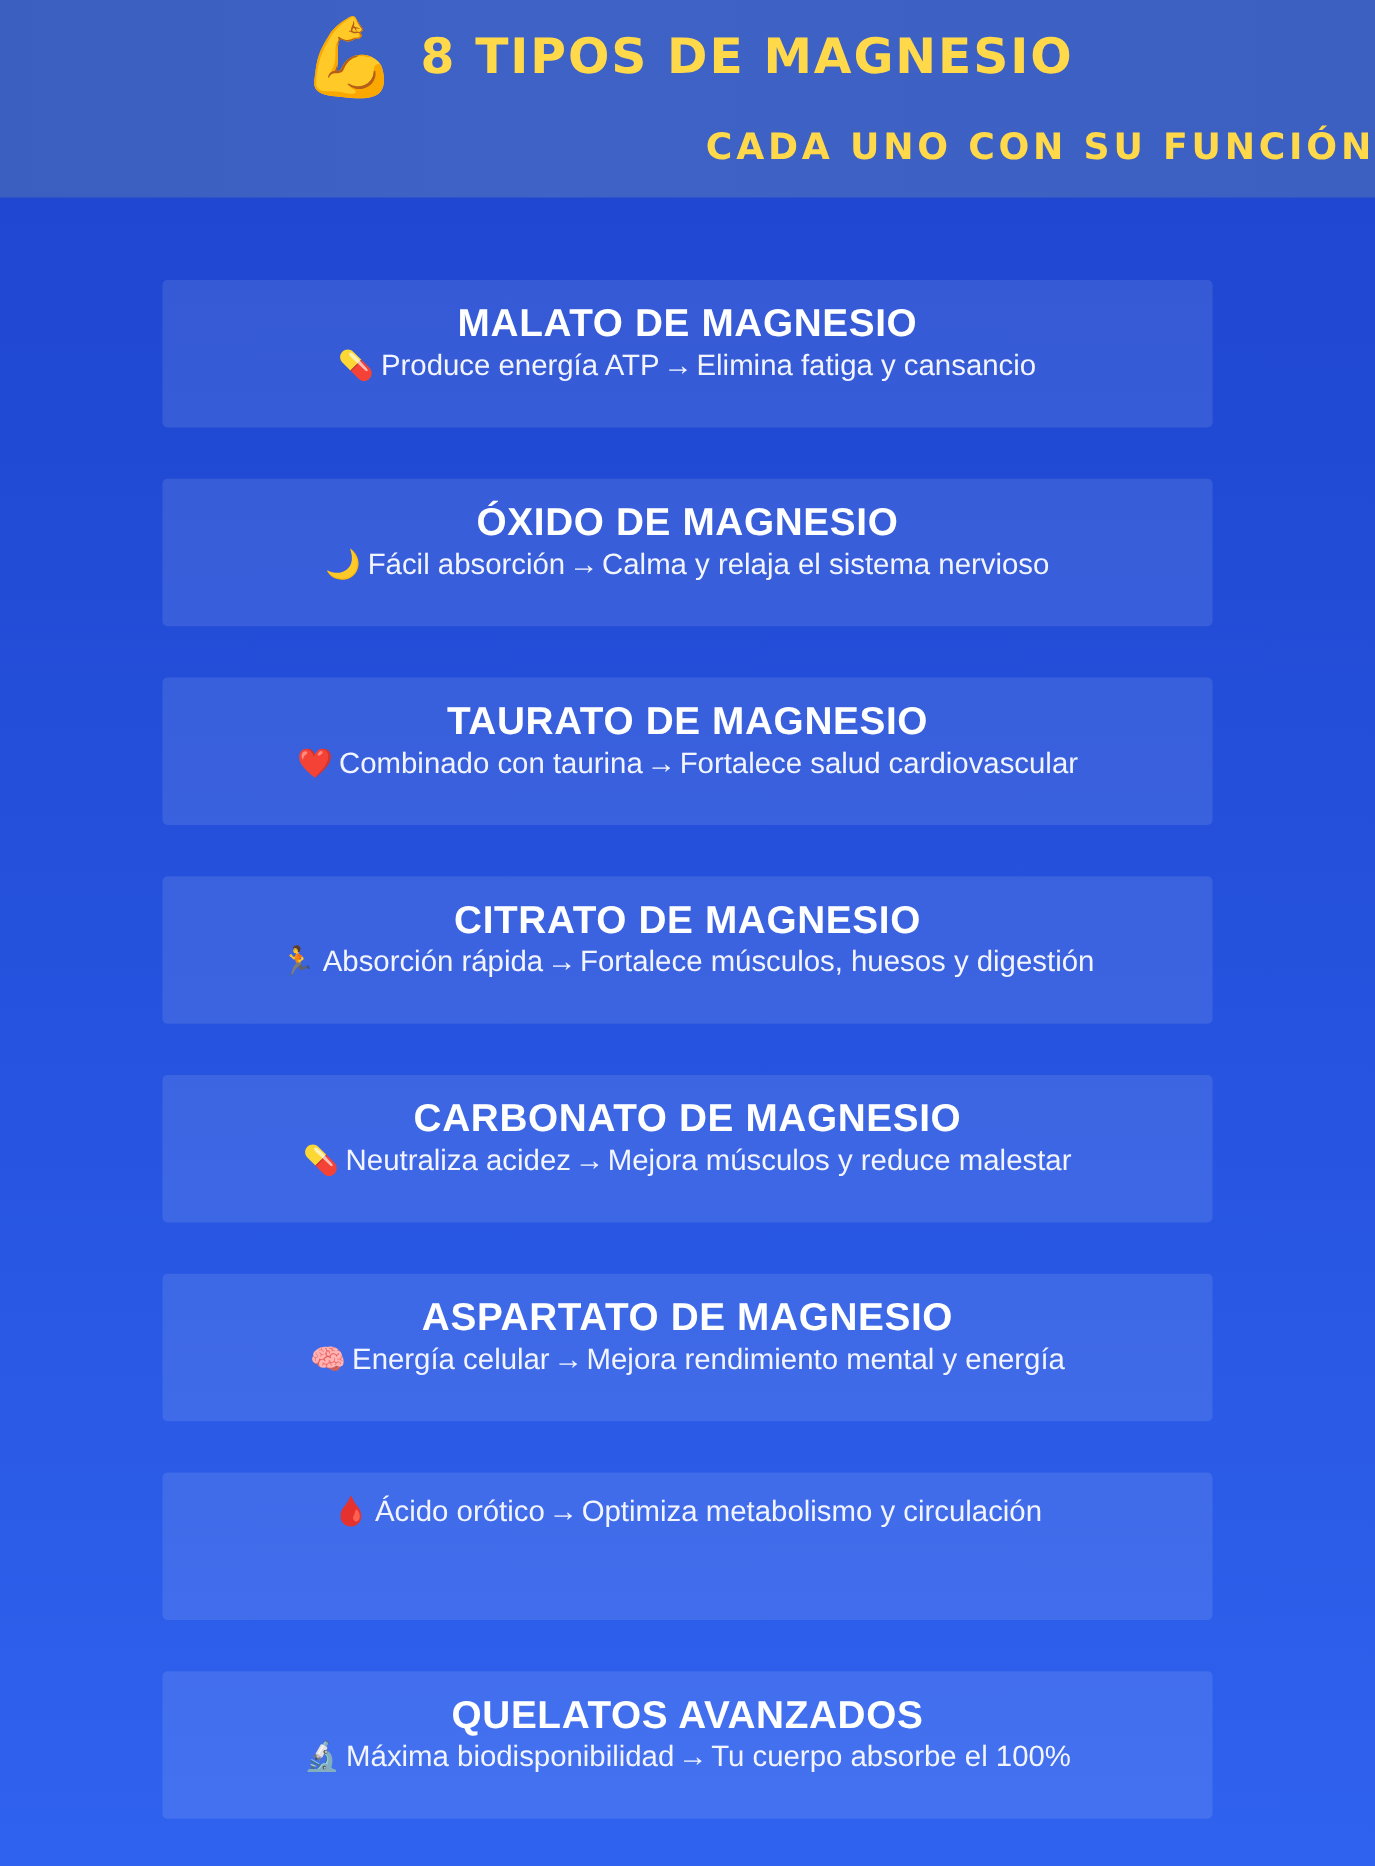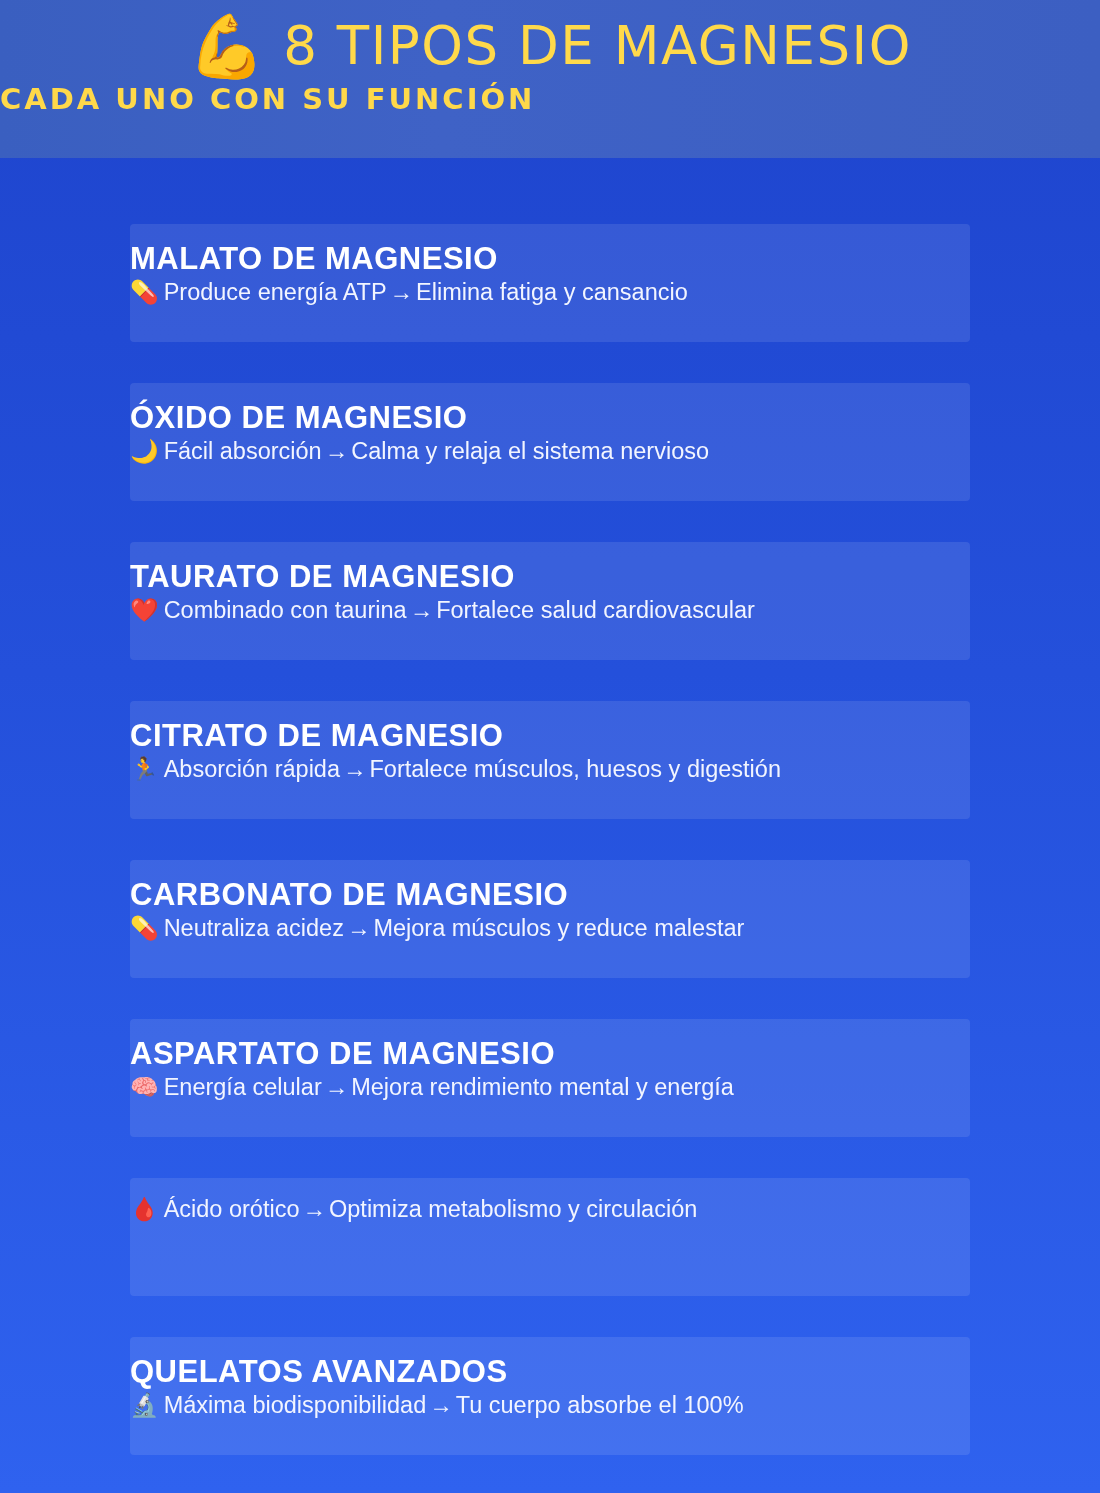--- a/index.html
+++ b/index.html
@@ -40,31 +40,31 @@
     gap: 18px;
   }
   .flex-icon {
     font-size: 62px;
     line-height: 1;
     display: inline-block;
     transform: translateY(2px);
   }
   .header-title {
     font-family: "DejaVu Sans", sans-serif;
-    font-weight: normal;
-    font-size: 53px;
+    font-weight: bold;
+    font-size: 39px;
     letter-spacing: 1.5px;
     color: #ffd94a;
     text-transform: uppercase;
     white-space: nowrap;
     text-align: right;
   }
   .header-sub {
-    margin-top: 6px;
-    text-align: left;
+    margin-top: 24px;
+    text-align: right;
     font-family: "DejaVu Sans", sans-serif;
     font-weight: bold;
     font-size: 29px;
     letter-spacing: 3px;
     color: #ffd94a;
     text-transform: uppercase;
   }
 
   
   .cards {
@@ -72,20 +72,21 @@
     padding: 66px 130px 0 130px;
     box-sizing: border-box;
   }
   .card {
     position: relative;
     height: 118px;
     margin-bottom: 41px;
     border-radius: 4px;
     box-sizing: border-box;
     padding-top: 16px;
+    text-align: center;
     background: rgba(255,255,255,0.10);
   }
   .card-title {
     font-family: "Liberation Sans", sans-serif;
     font-weight: bold;
     font-size: 31px;
     letter-spacing: 0.5px;
     color: #ffffff;
     text-transform: uppercase;
     line-height: 1.2;

